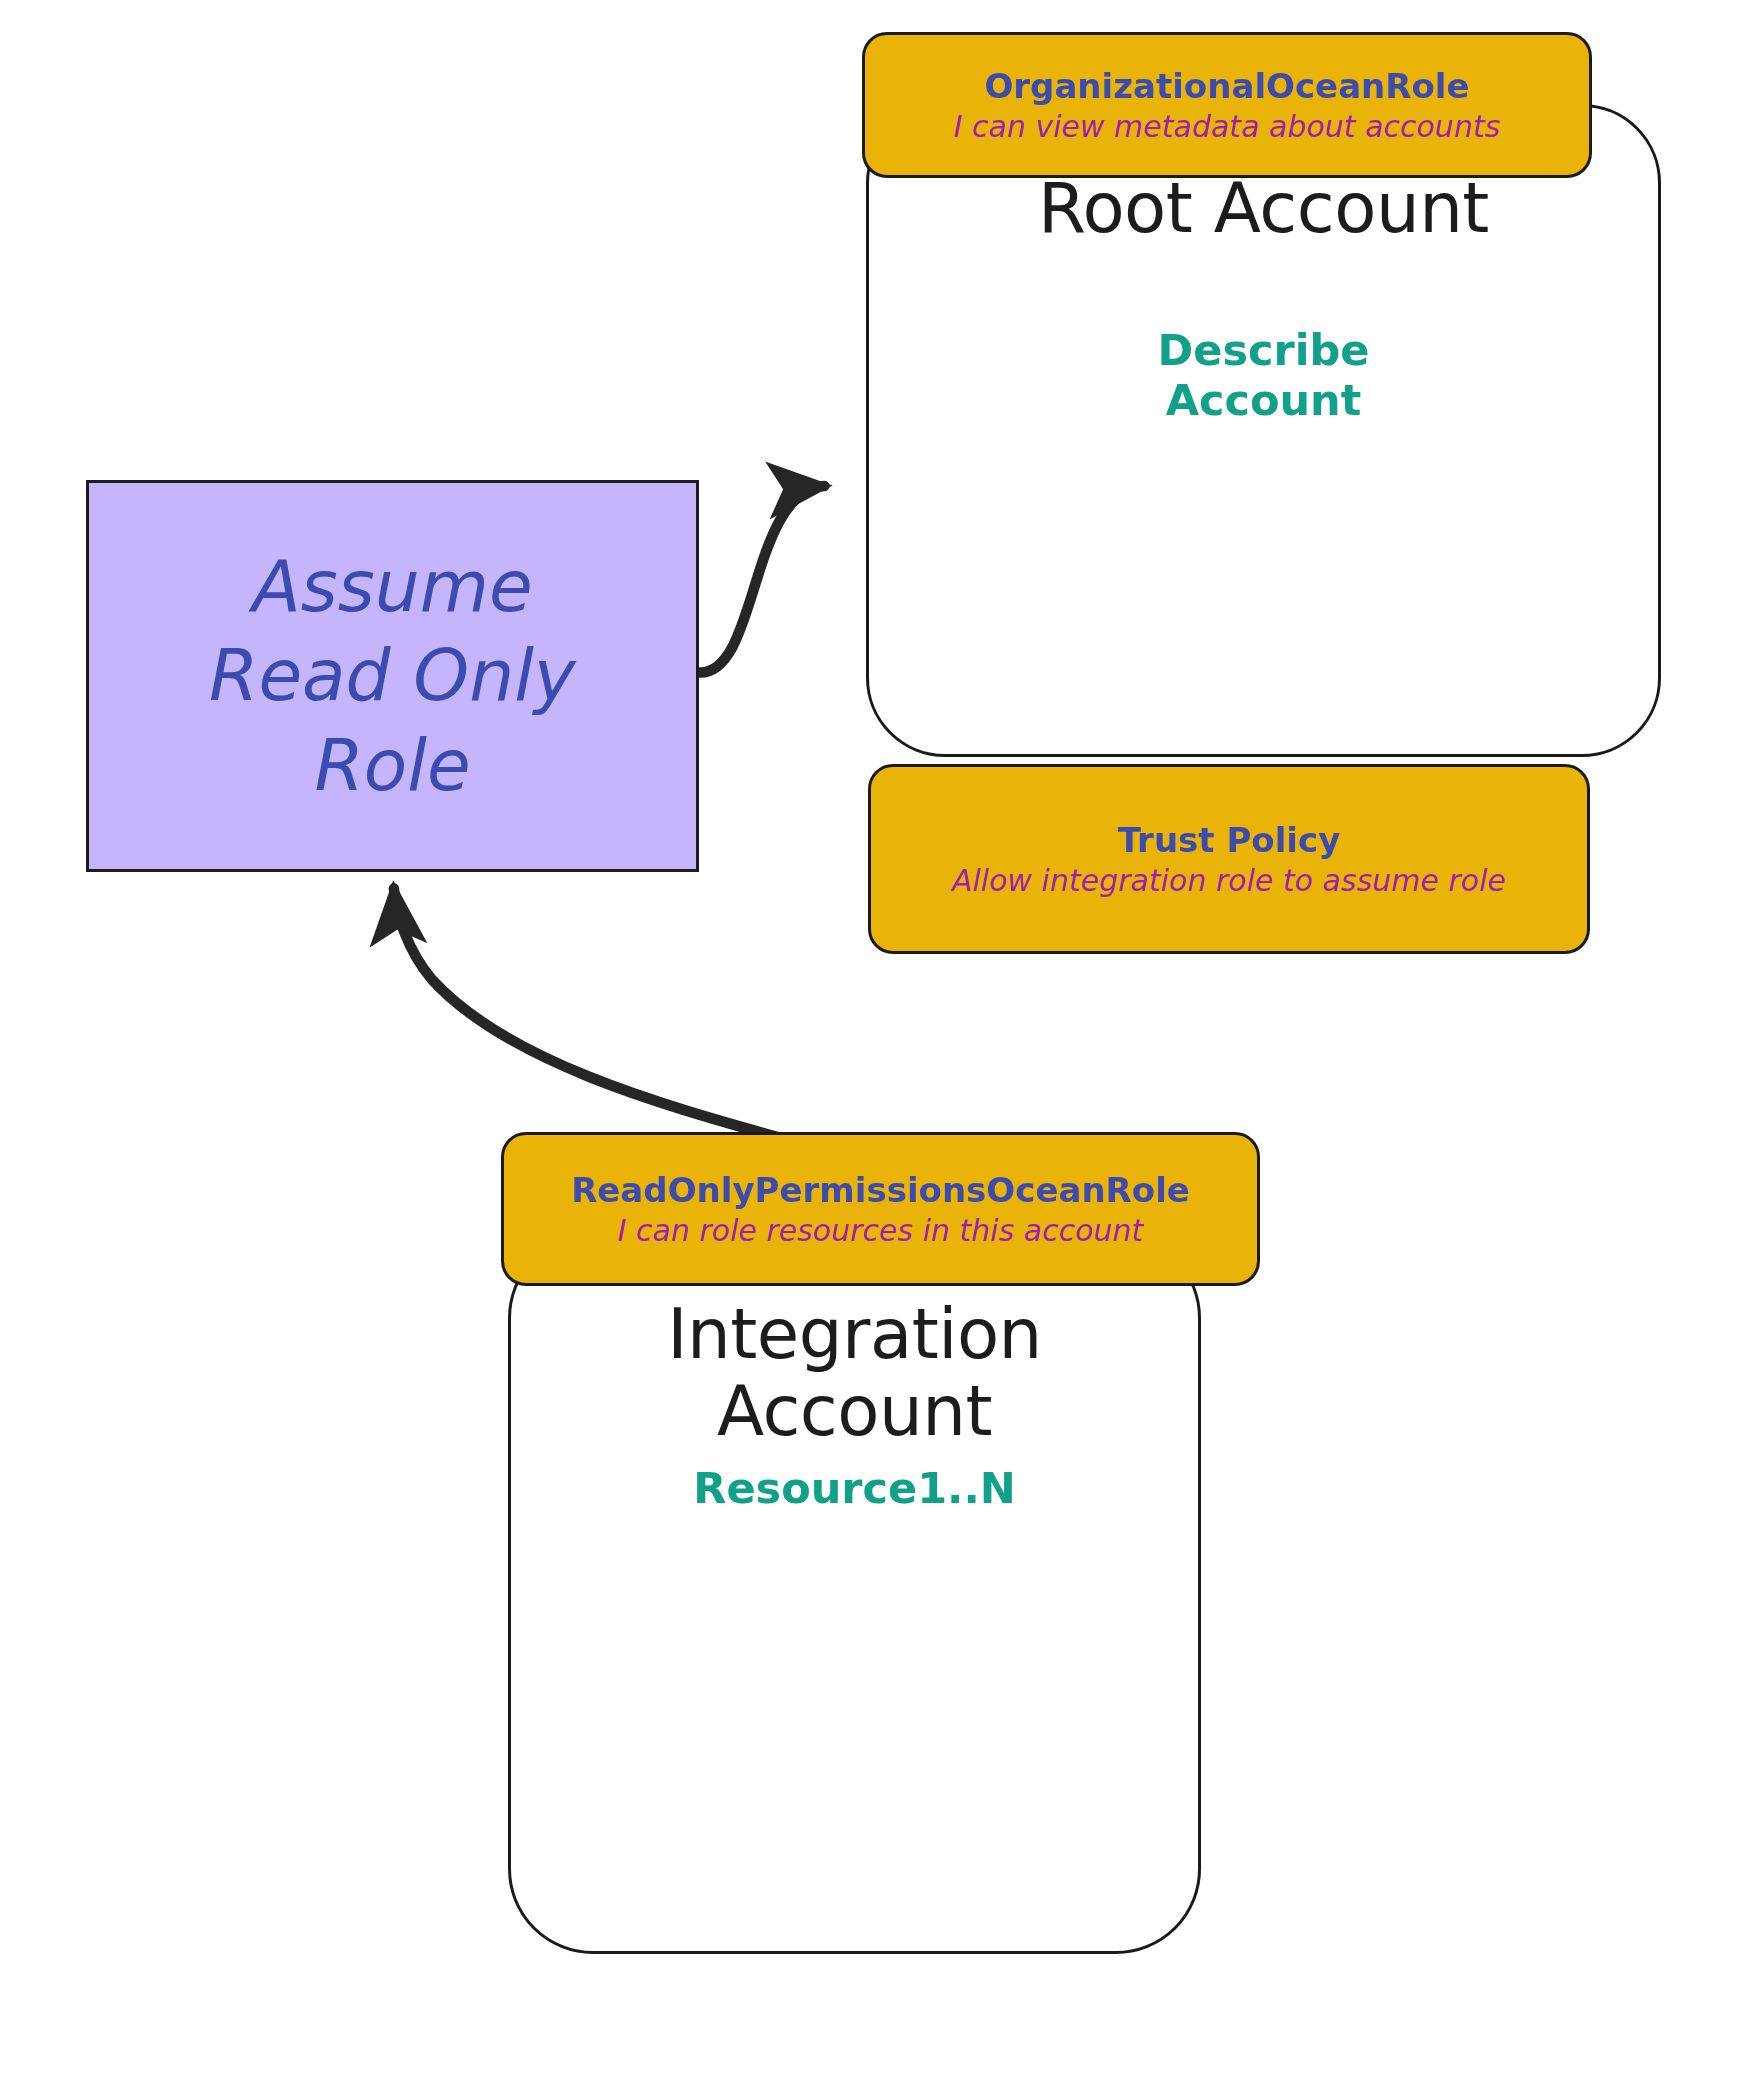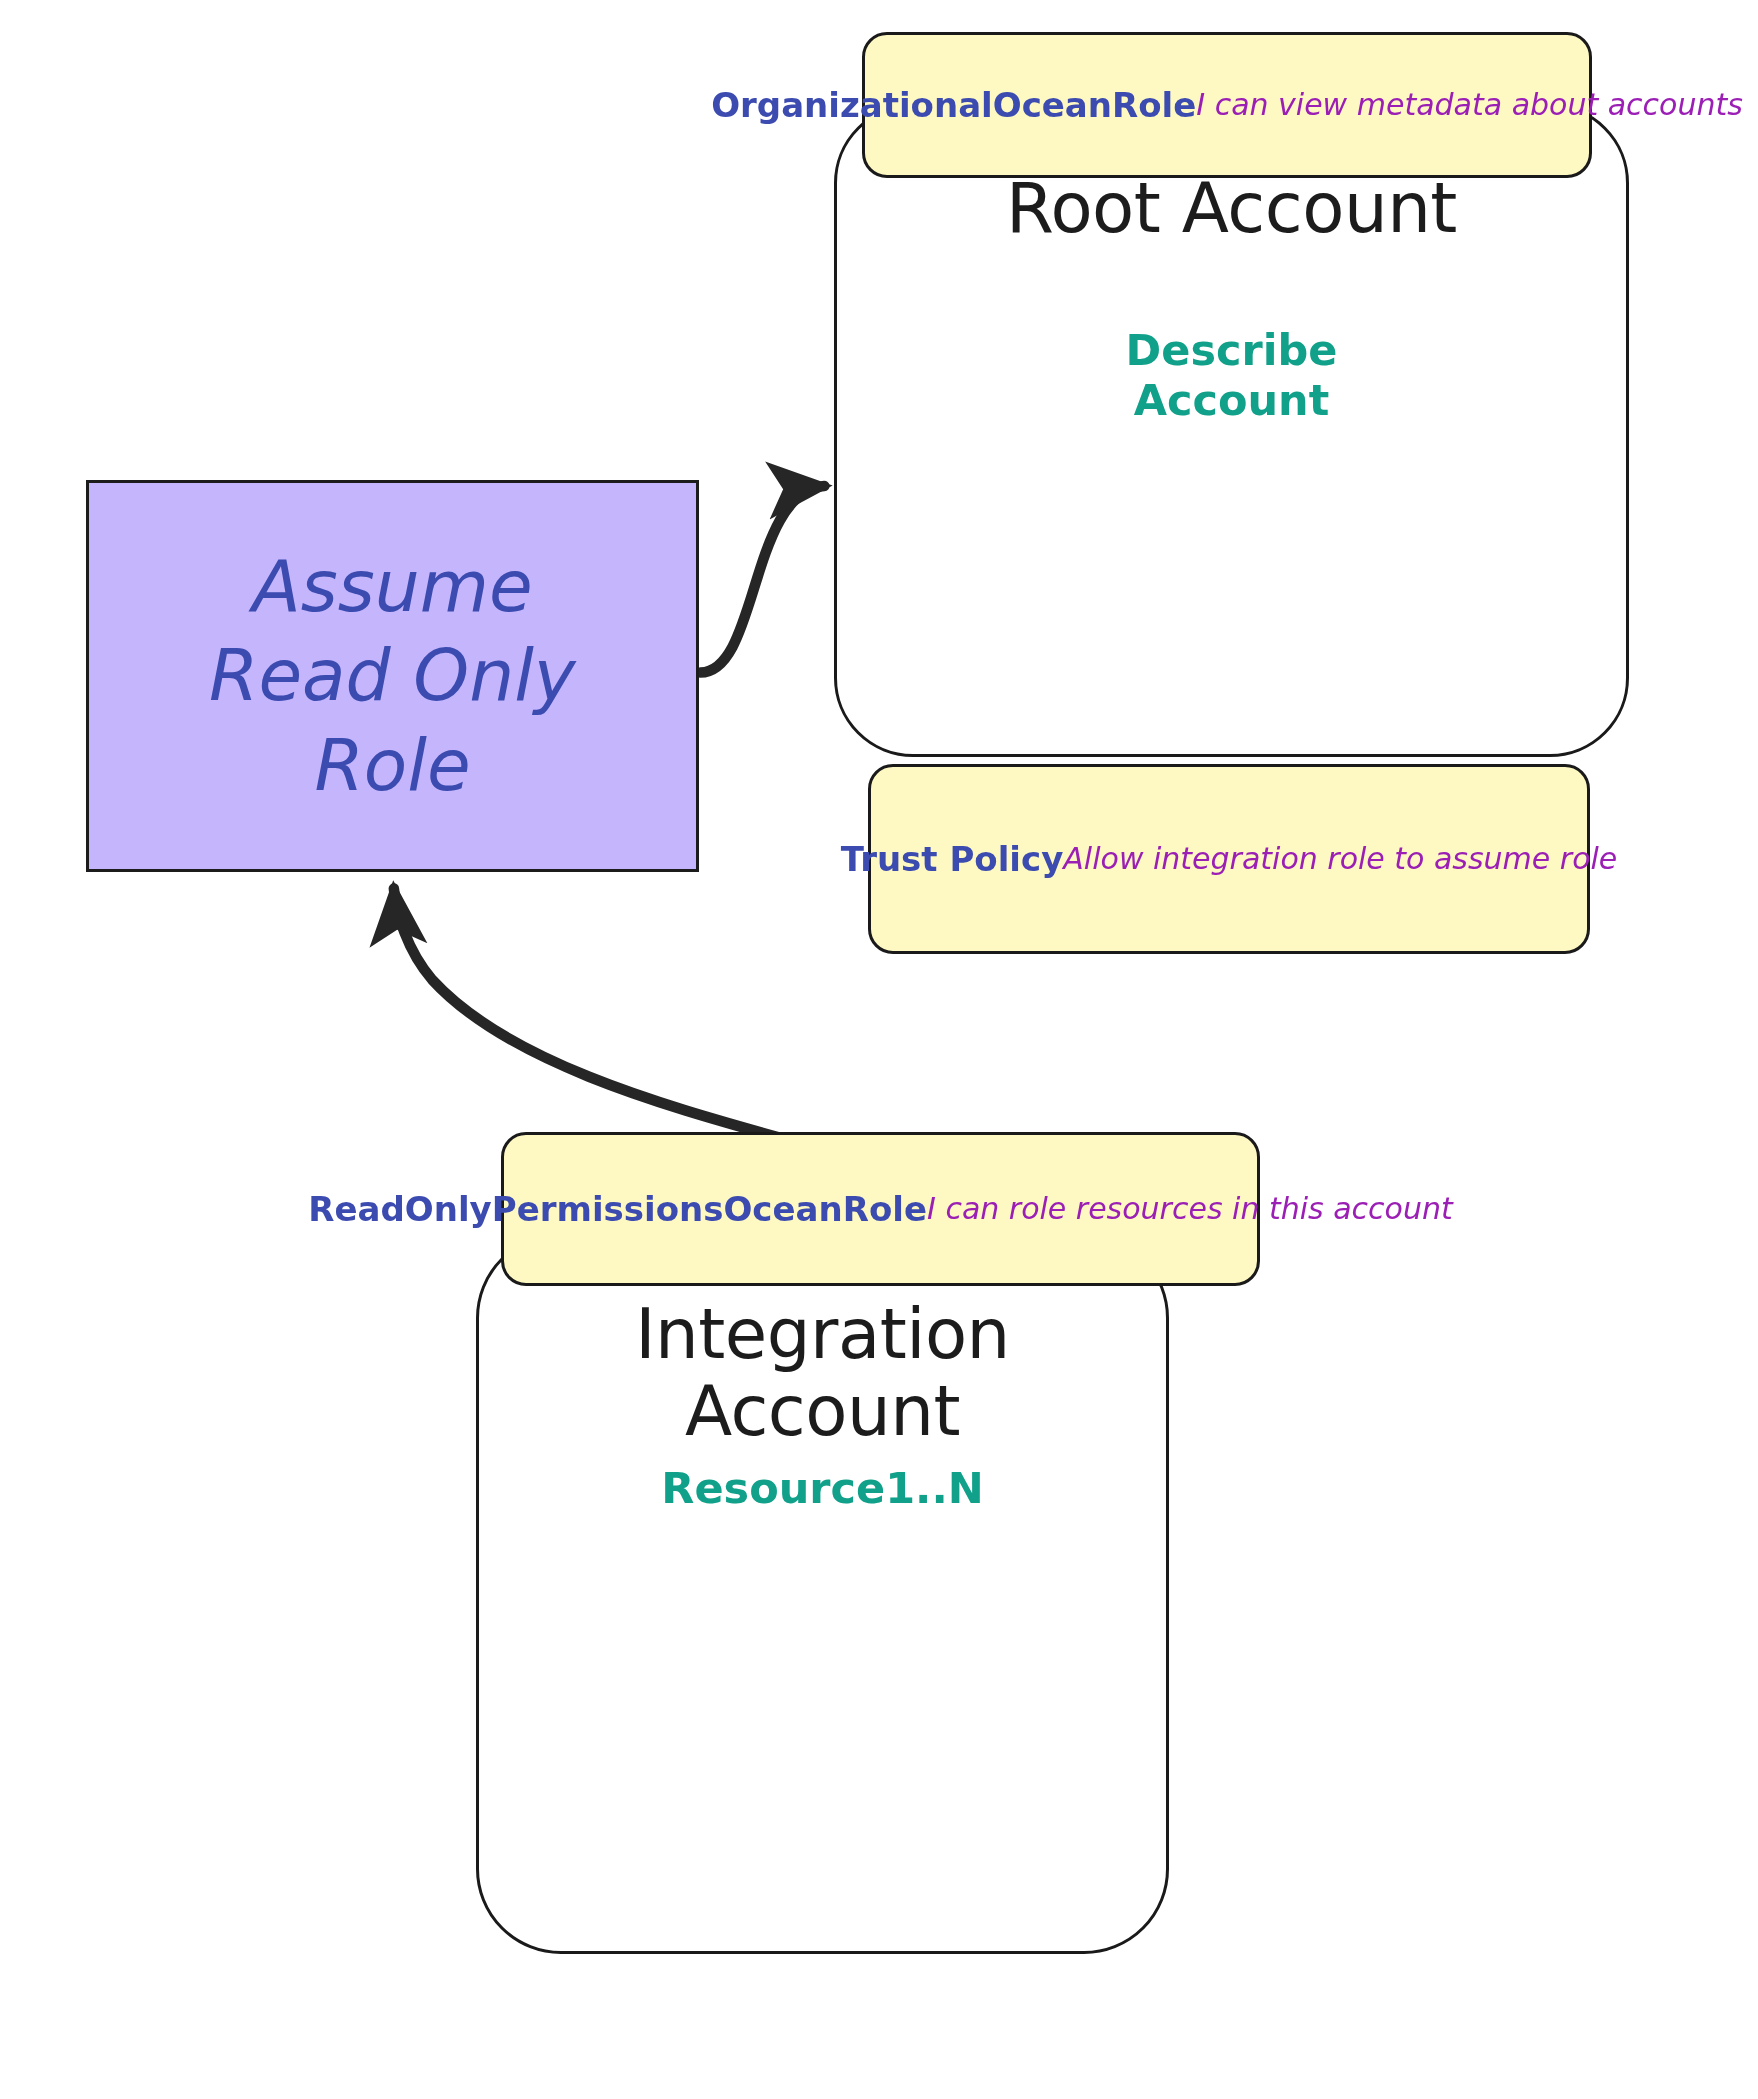--- a/index.html
+++ b/index.html
@@ -28,20 +28,21 @@
 
   
   .account-box {
     position: absolute;
     background: #ffffff;
     border: 3.8px solid #1a1a1a;
     box-sizing: border-box;
     display: flex;
     flex-direction: column;
     align-items: center;
+    margin-left: 32px;
   }
   #root-account-box {
     left: 834px;
     top: 104px;
     width: 795px;
     height: 653px;
     border-radius: 79px;
   }
   #integration-account-box {
     left: 476px;
@@ -77,26 +78,26 @@
   #root-account-resource {
     margin-top: 79px;
   }
   #integration-account-resource {
     margin-top: 13.4px;
   }
 
   
   .note-box {
     position: absolute;
-    background: #fef9c3;
+    background: #eab308;
     border: 3.8px solid #1a1a1a;
     border-radius: 25px;
     box-sizing: border-box;
     display: flex;
-    flex-direction: row;
+    flex-direction: column;
     justify-content: center;
     align-items: center;
     padding: 5.8px 15.4px;
   }
   .note-title {
     color: #3C4BB0;
     font-weight: 700;
     font-size: 34px;
     line-height: 1.26;
     text-align: center;

